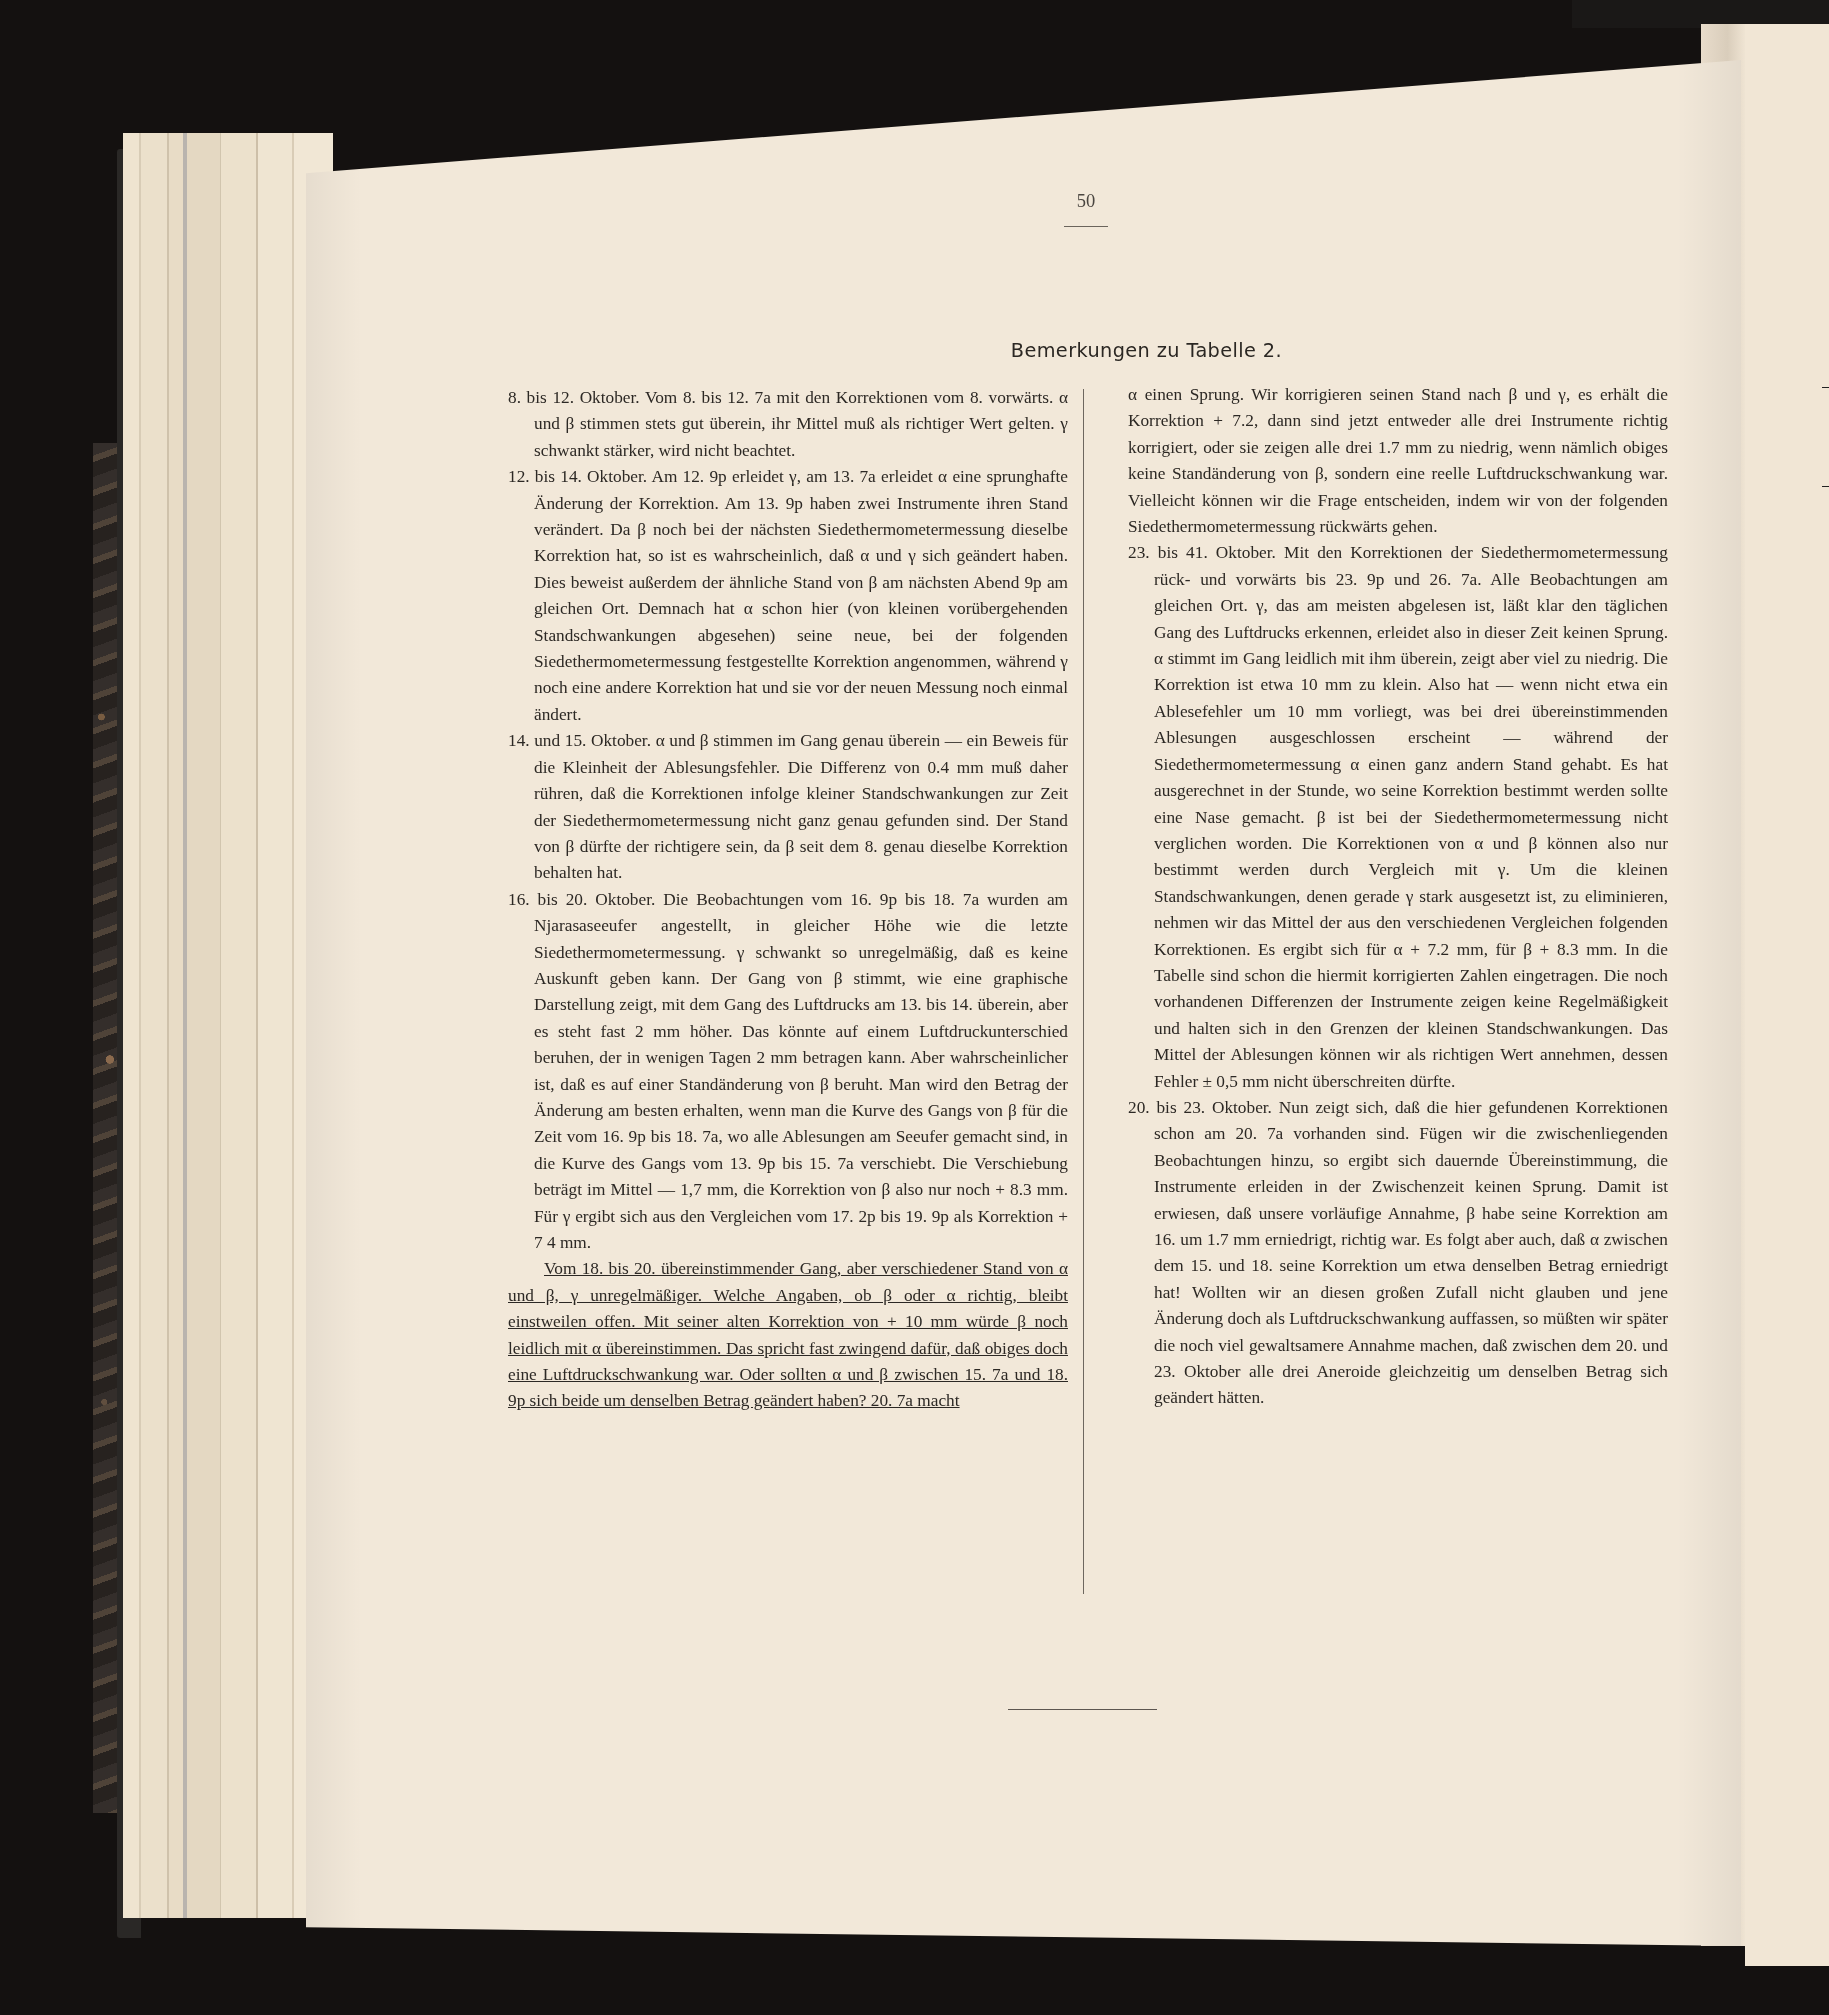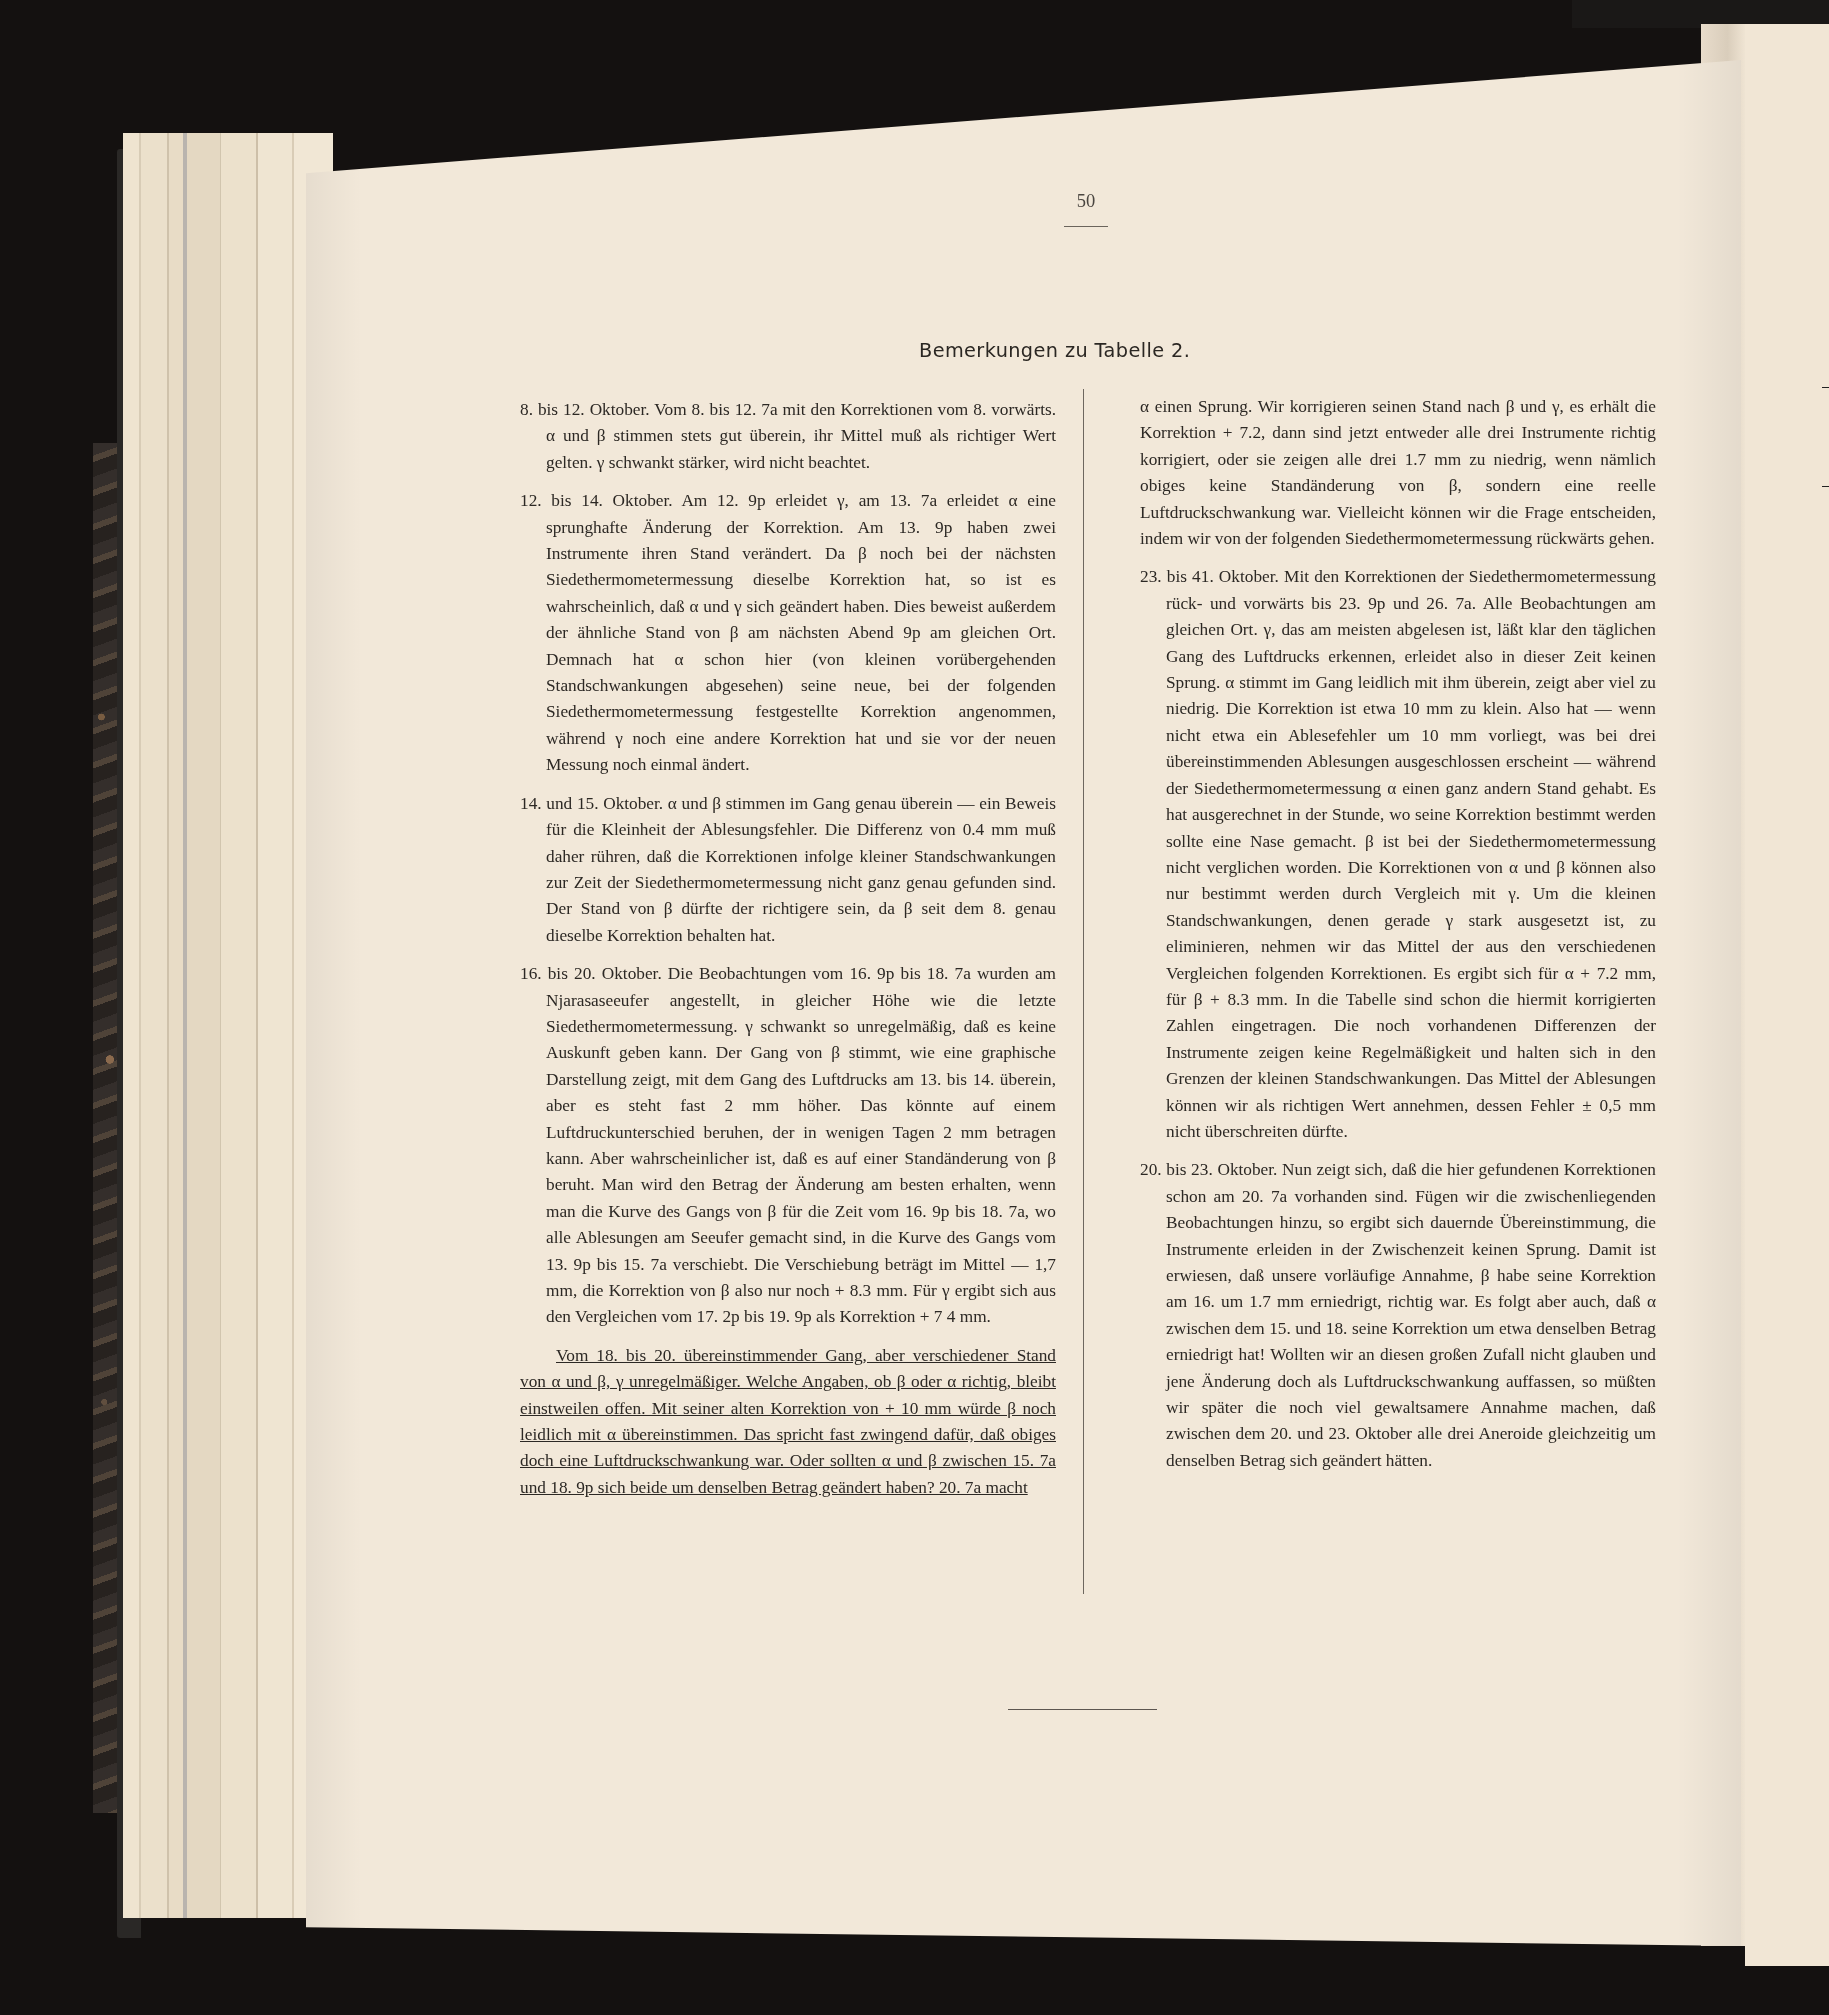--- a/index.html
+++ b/index.html
@@ -57,33 +57,33 @@
 
   
   .folio {
     position: absolute; left: 1064px; top: 191px; width: 44px;
     text-align: center; font-size: 18.5px; color: #4a4540;
     border-bottom: 0.8px solid #6b645c; padding-bottom: 14px;
   }
   .title {
     position: absolute; left: 919px; top: 339px; width: 363px;
     font-family: "DejaVu Sans", sans-serif; font-size: 19.3px; color: #2b2723;
-    letter-spacing: 0.4px; white-space: nowrap;
+    letter-spacing: 0.4px; white-space: nowrap; text-align: right;
   }
   .col {
     position: absolute; top: 385px;
     font-size: 17.3px; line-height: 26.4px; color: #2c2824;
     text-align: justify;
   }
   .col.left { left: 508px; width: 560px; }
   .col.right { left: 1128px; width: 540px; top: 382px; }
   .divider {
     position: absolute; left: 1083px; top: 389px; width: 0.8px; height: 1205px; background: #6e675f;
   }
-  .para { margin: 12px; padding-left: 26px; text-indent: -26px; }
+  .para { margin: 0; padding-left: 26px; text-indent: -26px; }
   .para.cont { padding-left: 0; text-indent: 0; }
   .para.indent { padding-left: 0; text-indent: 36px; text-decoration: underline; }
   .para .lead { font-weight: normal; }
   .rule {
     position: absolute; left: 1008px; top: 1709px; width: 149px; height: 0.8px; background: #5d5650;
   }
 </style>
 </head>
 <body>
 

